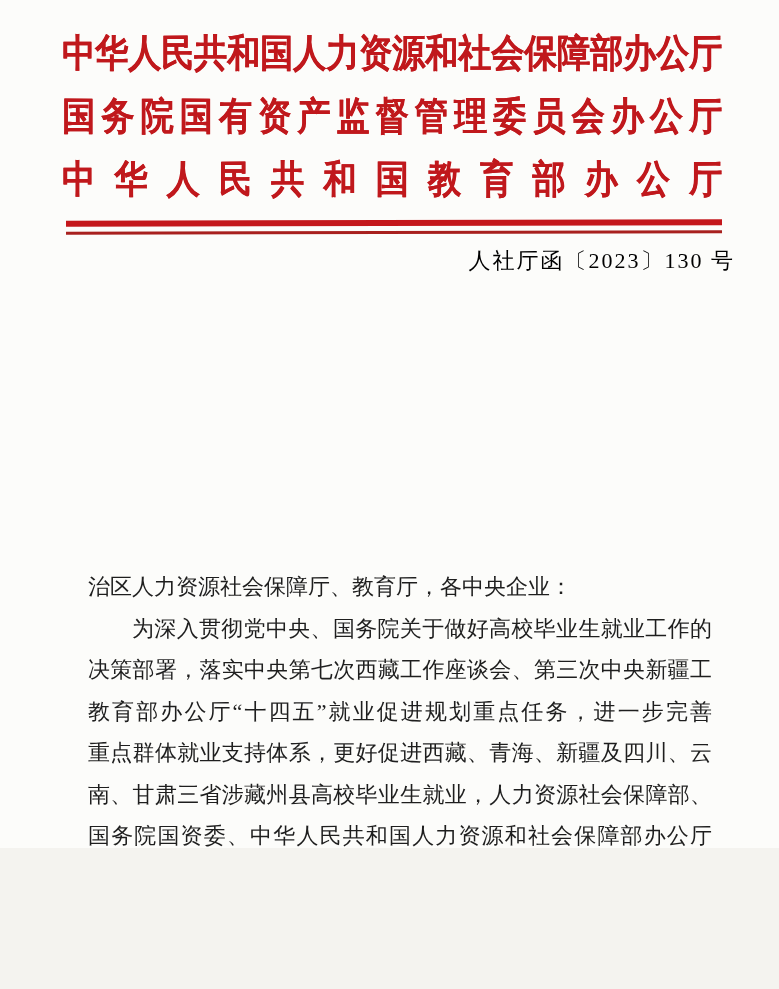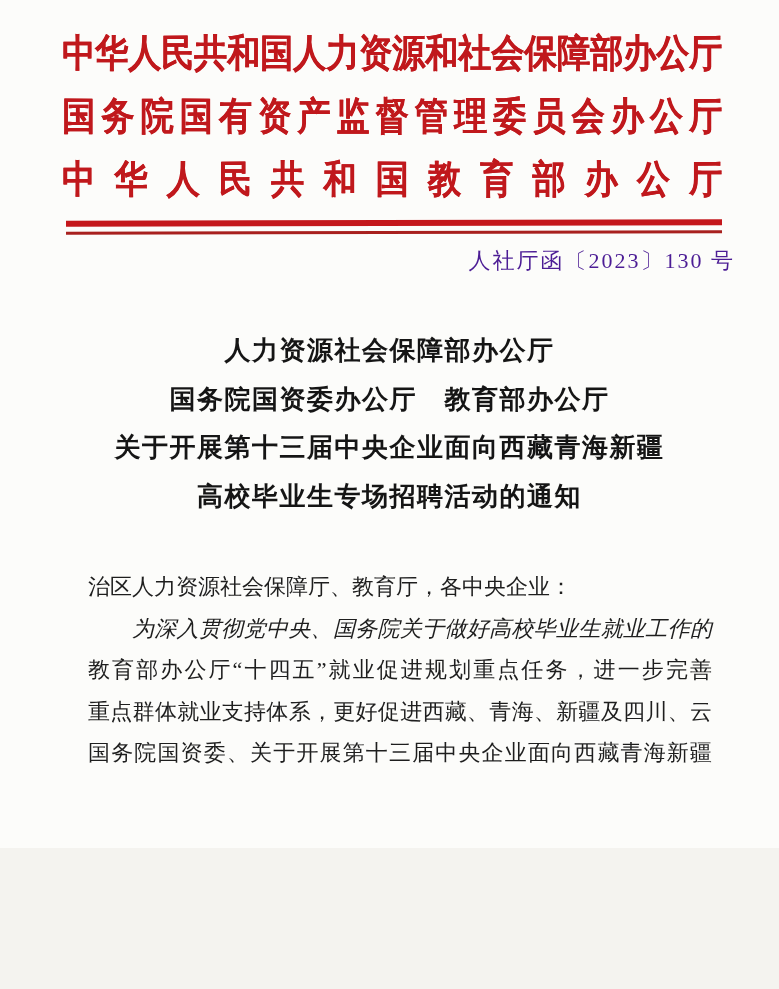--- a/index.html
+++ b/index.html
@@ -46,21 +46,21 @@
   .red-rule .gap   { height: 5px; }
   .red-rule .thin  { height: 2.5px; background: #a8201e; }
 
   
   .doc-number {
     position: absolute;
     left: 0; right: 44px; top: 246px;
     text-align: right;
     font-size: 22px;
     letter-spacing: 2px;
-    color: #4c1d95;
+    color: #000000;
   }
 
   
   .title-block {
     position: absolute;
     left: 0; top: 327px; width: 779px;
     text-align: center;
   }
   .title-line {
     font-size: 26px;
@@ -82,21 +82,21 @@
     line-height: 41.5px;
     font-size: 22px;
     text-align: justify;
     text-align-last: justify;
     white-space: nowrap;
   }
   .body-line.align-left {
     text-align: center;
     text-align-last: left;
   }
-  .body-line.indent { padding-left: 44px; width: 580px; font-style: italic; }
+  .body-line.indent { padding-left: 44px; width: 580px; }
 
   
   .page-edge {
     position: absolute;
     left: 72px; top: 969px; width: 652px;
     transform: rotate(-0.55deg);
   }
   .page-edge .edge-thin { height: 2px; background: #86584e; opacity: 0.85; }
   .page-edge .edge-gap  { height: 6px; }
   .page-edge .edge-red  { height: 5px; background: #c62420; }
@@ -113,33 +113,29 @@
   </div>
 
   <div class="red-rule">
     <div class="thick"></div>
     <div class="gap"></div>
     <div class="thin"></div>
   </div>
 
   <div class="doc-number">人社厅函〔2023〕130 号</div>
 
-  <div class="title-block">
-    <div class="title-line">人力资源社会保障部办公厅</div>
-    <div class="title-line">国务院国资委办公厅　教育部办公厅</div>
-    <div class="title-line">关于开展第十三届中央企业面向西藏青海新疆</div>
-    <div class="title-line">高校毕业生专场招聘活动的通知</div>
-  </div>
 
   <div class="body-block">
     <div class="body-line align-left">治区人力资源社会保障厅、教育厅，各中央企业：</div>
     <div class="body-line indent">为深入贯彻党中央、国务院关于做好高校毕业生就业工作的</div>
+    <div class="body-line">决策部署，落实中央第七次西藏工作座谈会、第三次中央新疆工</div>
     <div class="body-line">教育部办公厅“十四五”就业促进规划重点任务，进一步完善</div>
     <div class="body-line">重点群体就业支持体系，更好促进西藏、青海、新疆及四川、云</div>
-    <div class="body-line">国务院国资委、关于开展第十三届中央企业面向西藏青海新疆</div>
+    <div class="body-line">南、甘肃三省涉藏州县高校毕业生就业，人力资源社会保障部、</div>
+    <div class="body-line">国务院国资委、中华人民共和国人力资源和社会保障部办公厅</div>
   </div>
 
   <div class="page-edge">
     <div class="edge-thin"></div>
     <div class="edge-gap"></div>
     <div class="edge-red"></div>
   </div>
 
 </div>
 

